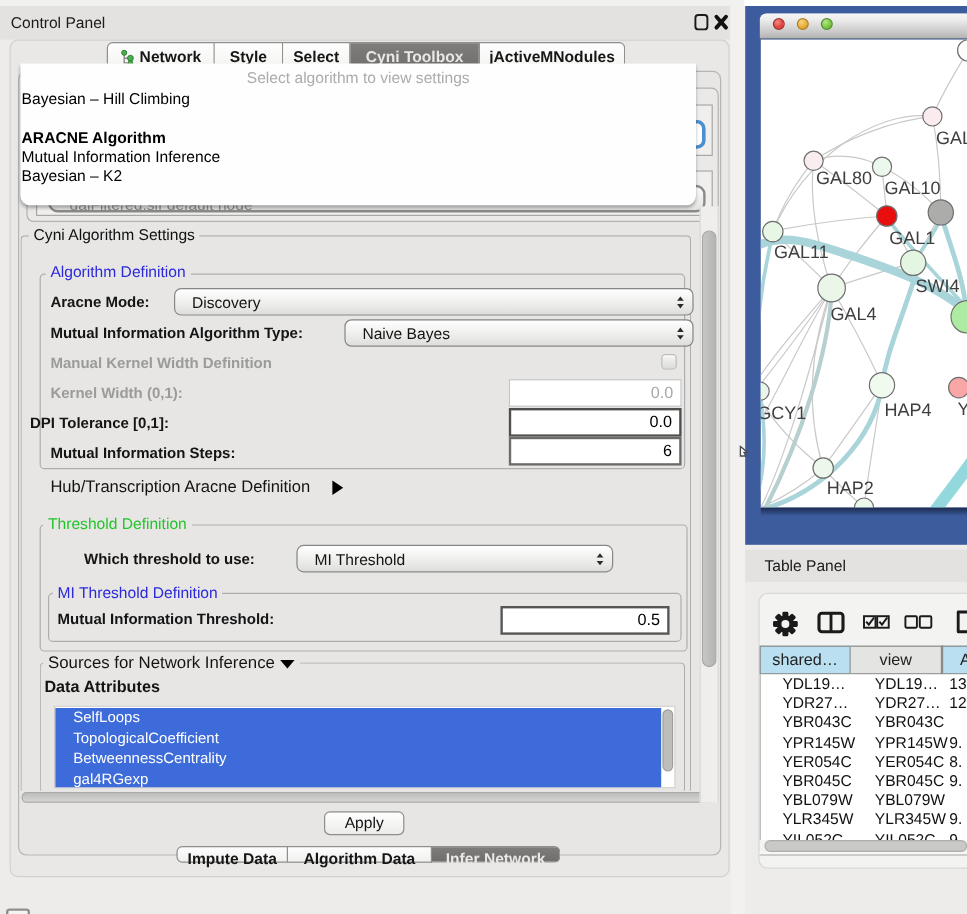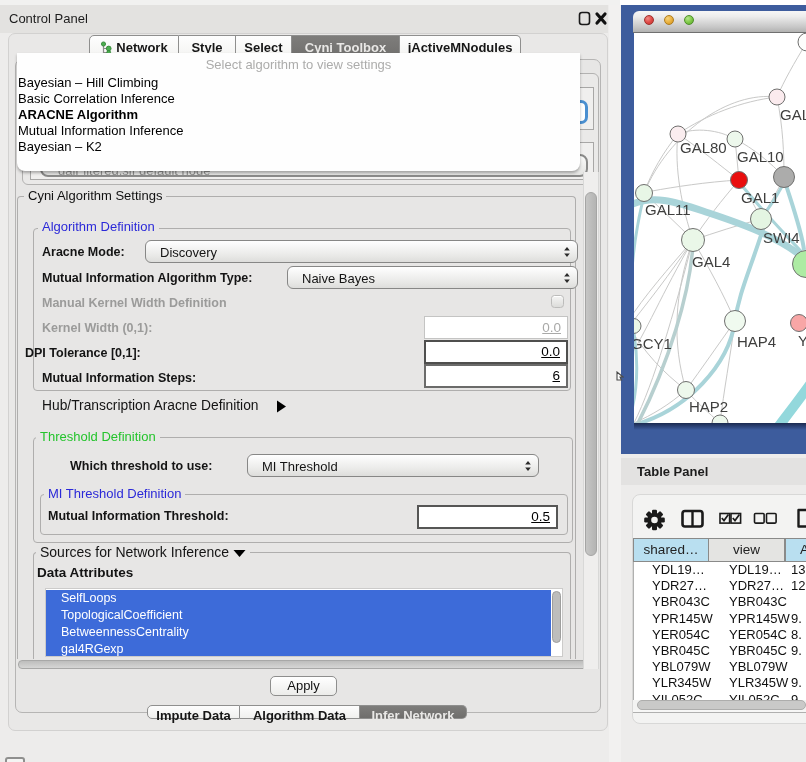--- a/index.html
+++ b/index.html
@@ -24,21 +24,21 @@
 #overlay .it { position:absolute; left:1px; height:16px; line-height:16px; white-space:nowrap;}
 
 .grp { position:absolute; border:1px solid #AFAEAD; border-radius:4px; }
 .grp.open { border-bottom:none; border-radius:4px 4px 0 0; }
 .gtitle { position:absolute; background:#E7E6E5; padding:0 4px; font-size:13px; line-height:14px; white-space:nowrap; z-index:2;}
 .lab { position:absolute; font-size:12.5px; font-weight:bold; color:#141414; white-space:nowrap; }
 .lab.dis { color:#9B9B9A; }
 .combo { position:absolute; border:1px solid #878786; border-radius:6px; background:linear-gradient(#FFFFFF,#E9E9E7 70%,#DDDDDB); font-size:13px; color:#141414;margin-left:12px; }
 .combo .ct { position:absolute; left:14px; top:50%; transform:translateY(-50%); }
 .combo svg { position:absolute; right:6px; top:50%; transform:translateY(-50%); }
-.inp { position:absolute; background:#FFF; font-size:13.5px; text-align:right; padding-right:6px; color:#000;text-decoration:underline; }
+.inp { position:absolute; background:#FFF; font-size:13.5px; text-align:right; padding-right:6px; color:#000; }
 
 #dlist { left:45px; top:588px; width:518px; height:69px; border:1px solid #CCCBCA; background:#FFF; overflow:hidden; }
 #dblue { position:absolute; left:0; top:1px; width:505px; height:200px; background:#3D6BD9; }
 #dblue div { position:absolute; left:15px; color:#FFF; font-size:12.5px; height:17px; line-height:17px; white-space:nowrap;}
 
 #vsb { left:583px; top:172px; width:16px; height:497px; background:#EFEEED; border-left:1px solid #D8D8D7; border-right:1px solid #D8D8D7;}
 #vsbthumb { left:585px; top:192px; width:12px; height:364px; background:linear-gradient(90deg,#C6C6C5,#B4B4B3); border-radius:6px; border:1px solid #A5A5A4;}
 #hsb { left:18px; top:660px; width:580px; height:9px; background:linear-gradient(#BDBDBC,#D6D6D5); border:1px solid #A8A8A7; border-radius:4px; }
 
 #apply { left:270px; top:676px; width:67px; height:20px; background:linear-gradient(#FFFFFF,#ECECEA); border:1px solid #8E8E8D; border-radius:5px; font-size:13px; color:#111; text-align:center; line-height:18px; }
@@ -46,21 +46,21 @@
 .btab.first { border-left:1px solid #8F8F8E; border-radius:5px 0 0 5px; }
 .btab.last { border-radius:0 5px 5px 0; }
 .btab.sel { background:linear-gradient(#7E7D7B,#6F6E6C); color:#E9E8E6; }
 #miniicon { left:5px; top:757px; width:20px; height:12px; background:#F4F4F3; border:2px solid #8F8F8E; border-radius:3px; }
 
 #bluewin { left:621px; top:5px; width:185px; height:449px; background:#3D5C9D; }
 #titlebar { left:633px; top:11px; width:173px; height:22px; background:linear-gradient(#F6F6F6,#EDEDED 25%,#C8C8C8 75%,#B2B2B1); border-bottom:1px solid #707070; border-radius:6px 0 0 0; }
 .tl { position:absolute; top:15px; width:10px; height:10px; border-radius:50%; }
 #canvas { left:634px; top:33px; width:172px; height:390px; background:#FFF; }
 #canvshadow { left:634px; top:423px; width:172px; height:7px; background:linear-gradient(#1B2A50,#3D5C9D); }
-#tphead { left:621px; top:458px; width:185px; height:27px; background:#E3E2E1; color:#1C1C1C; font-size:13px; line-height:27px;font-weight:bold; }
+#tphead { left:621px; top:458px; width:185px; height:27px; background:#E3E2E1; color:#1C1C1C; font-size:13px; line-height:27px; }
 #tcard { left:632px; top:494px; width:182px; height:230px; background:#F3F3F2; border:1px solid #D8D8D7; border-radius:8px 0 0 8px; }
 #thdr1 { left:633px; top:538px; width:76px; height:24px; background:#B9DFF0; border:1px solid #8A8A89; font-size:13.5px; color:#222; text-align:center; line-height:22px;}
 #thdr2 { left:709px; top:538px; width:76px; height:24px; background:#E4E4E2; border:1px solid #8A8A89; border-left:none; font-size:13.5px; color:#222; text-align:center; line-height:22px;}
 #thdr3 { left:785px; top:538px; width:21px; height:24px; background:#B9DFF0; border-top:1px solid #8A8A89; border-bottom:1px solid #8A8A89; border-left:1px solid #8A8A89; font-size:13.5px; color:#222; line-height:22px; padding-left:14px;}
 #tbody { left:633px; top:562px; width:173px; height:138px; background:#FFF; border-left:1px solid #B0B0AF; overflow:hidden; font-size:13px; color:#111; }
 .trow { position:absolute; height:16.2px; line-height:16.2px; white-space:nowrap; }
 #thsb { left:637px; top:700px; width:169px; height:10px; background:#C9C9C8; border:1px solid #ADADAC; border-radius:5px; }
 #tbot { left:633px; top:710px; width:173px; height:3px; border-bottom:1px solid #B0B0AF; background:#F7F7F6;}
 </style></head>
 <body>
@@ -93,21 +93,20 @@
   </svg>
   <span style="margin-left:16px">Network</span></div>
 <div class="tab" style="left:179px;width:57px;">Style</div>
 <div class="tab" style="left:236px;width:56px;">Select</div>
 <div class="tab sel" style="left:292px;width:108px;">Cyni Toolbox</div>
 <div class="tab last" style="left:400px;width:121px;">jActiveMNodules</div>
 
 <div class="abs" id="overlay">
   <div class="hd">Select algorithm to view settings</div>
   <div class="it" style="top:22px">Bayesian – Hill Climbing</div>
-  <div class="it" style="top:38px">Basic Correlation Inference</div>
   <div class="it b" style="top:54px">ARACNE Algorithm</div>
   <div class="it" style="top:70px">Mutual Information Inference</div>
   <div class="it" style="top:86px">Bayesian – K2</div>
 </div>
 
 <div class="grp open" style="left:17px;top:196px;width:559px;height:463px;"></div>
 <div class="gtitle" style="left:24px;top:189px;color:#111;">Cyni Algorithm Settings</div>
 
 <div class="grp" style="left:33px;top:228px;width:538px;height:163px;"></div>
 <div class="gtitle" style="left:38px;top:220px;color:#2B29D8;">Algorithm Definition</div>
@@ -137,21 +136,21 @@
 <div class="inp" style="left:424px;top:364px;width:144px;height:24px;border:2px solid #6B6B6A;line-height:20px;">6</div>
 
 <div class="abs" style="left:42px;top:398px;font-size:13.8px;color:#141414;">Hub/Transcription Aracne Definition</div>
 <svg class="abs" style="left:276px;top:400px" width="11" height="13" viewBox="0 0 11 13">
     <path d="M1 0.5 L10 6.5 L1 12.5 Z" fill="#000"></path>
   </svg>
 
 <div class="grp" style="left:33px;top:437px;width:540px;height:106px;"></div>
 <div class="gtitle" style="left:36px;top:430px;color:#24C42C;">Threshold Definition</div>
 <div class="lab" style="left:70px;top:459px;">Which threshold to use:</div>
-<div class="combo" style="left:235px;top:454px;width:292px;height:23px;">
+<div class="combo" style="left:235px;top:454px;width:264px;height:23px;">
     <span class="ct">MI Threshold</span>
   <svg width="8" height="12" viewBox="0 0 8 12">
       <path d="M4 1 L6.8 4.6 L1.2 4.6 Z" fill="#2A2A2A"></path>
       <path d="M4 11 L6.8 7.4 L1.2 7.4 Z" fill="#2A2A2A"></path>
     </svg>
   </div>
 
 <div class="grp" style="left:40px;top:494px;width:528px;height:41px;"></div>
 <div class="gtitle" style="left:44px;top:487px;color:#2B29D8;">MI Threshold Definition</div>
 <div class="lab" style="left:48px;top:509px;">Mutual Information Threshold:</div>

